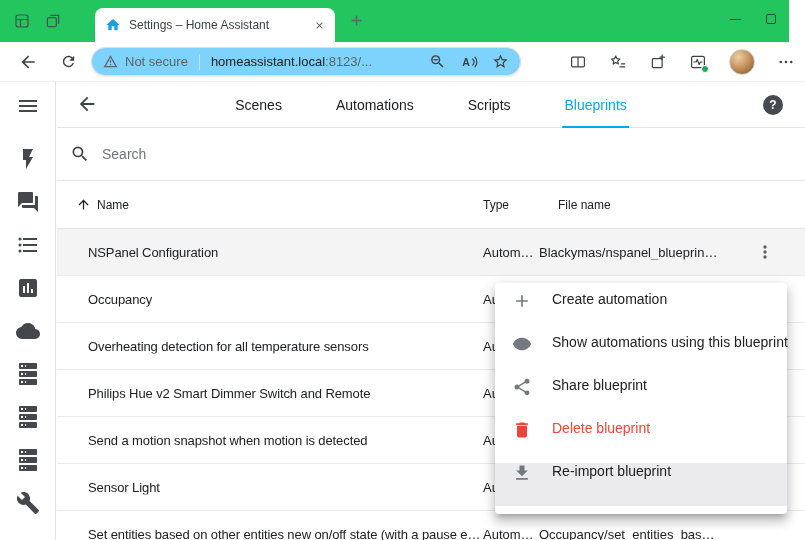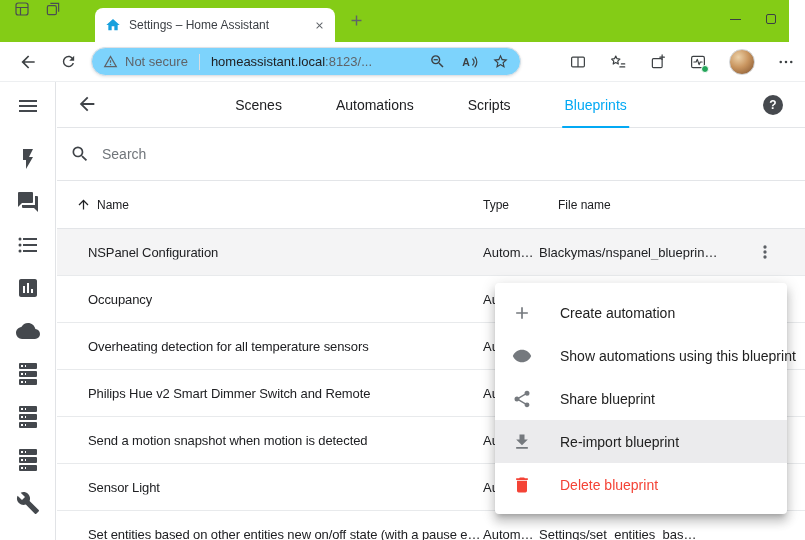--- a/index.html
+++ b/index.html
@@ -1,21 +1,21 @@
 <!DOCTYPE html>
 <html><head>
 <meta charset="utf-8">
 <style>
   *{box-sizing:border-box;margin:0;padding:0}
   body{font-family:"Liberation Sans",sans-serif;background:#ccc}
   svg{display:block}
   #screen{position:relative;width:805px;height:540px;overflow:hidden;background:#fff}
 
   
-  .tabstrip{position:absolute;top:0;left:0;right:16px;height:42px;background:#84cc16;display:flex;}
+  .tabstrip{position:absolute;top:0;left:0;right:16px;height:42px;background:#22c55e;display:flex;align-items:center}
   .ts-btn{margin-left:13px}
   .tab{position:absolute;left:95px;top:8px;width:240px;height:34px;background:#fff;border-radius:8px 8px 0 0;display:flex;align-items:center;padding:0 10px;gap:8px}
   .tab-title{flex:1;font-size:12px;color:#3b3f44;white-space:nowrap;overflow:hidden}
   .newtab{position:absolute;left:348px;top:12px}
   .winctl{position:absolute;top:0;right:0;height:42px;display:flex}
   .wbtn{width:36px;height:38px;display:flex;align-items:center;justify-content:center}
   .glyph-min{width:11px;border-top:1.5px solid #3b3f44}
   .glyph-max{width:10px;height:10px;border:1.5px solid #3b3f44;border-radius:2px}
 
   
@@ -60,21 +60,21 @@
 
   .row{position:relative;height:47px;border-bottom:1px solid #e8eaec;font-size:13px;color:#202124}
   .row.selected{background:#f4f4f5}
   .c-name{position:absolute;left:31px;top:50%;transform:translateY(-50%);max-width:398px;white-space:nowrap;overflow:hidden;text-overflow:ellipsis;letter-spacing:-.1px}
   .c-type{position:absolute;left:426px;top:50%;transform:translateY(-50%);white-space:nowrap}
   .c-file{position:absolute;left:482px;top:50%;transform:translateY(-50%);white-space:nowrap;max-width:196px;overflow:hidden}
   .kebab{position:absolute;right:30px;top:50%;transform:translateY(-50%)}
 
   .menu{position:absolute;left:438px;top:201px;width:292px;background:#fff;border-radius:4px;padding:8px 0;z-index:20;
         box-shadow:0 5px 5px -3px rgba(0,0,0,.2),0 8px 10px 1px rgba(0,0,0,.14),0 3px 14px 2px rgba(0,0,0,.12)}
-  .mi-item{height:43px;display:flex;align-items:center;padding:0 8px 0 17px;gap:28px;font-size:14px;color:#212121;white-space:nowrap}
+  .mi-item{height:43px;display:flex;padding:0 8px 0 17px;gap:20px;font-size:14px;color:#212121;white-space:nowrap}
   .mi-item svg{width:20px;height:20px;fill:#75797e;flex:none}
   .mi-item.hovered{background:#ebebed}
   .mi-item.danger{color:#f44336}
   .mi-item.danger svg{fill:#f44336}
 </style>
 </head>
 <body>
 
 <div id="screen">
 
@@ -325,21 +325,21 @@
           <span class="c-name">Send a motion snapshot when motion is detected</span>
           <span class="c-type">Autom…</span>
         </div>
         <div class="row">
           <span class="c-name">Sensor Light</span>
           <span class="c-type">Autom…</span>
         </div>
         <div class="row">
           <span class="c-name">Set entities based on other entities new on/off state (with a pause entity)</span>
           <span class="c-type">Autom…</span>
-          <span class="c-file">Settings/set_entities_bas…</span>
+          <span class="c-file">Occupancy/set_entities_bas…</span>
         </div>
       </div>
 
       <div class="menu">
         <div class="mi-item">
           <svg viewBox="0 0 24 24">
               <path d="M19,13H13V19H11V13H5V11H11V5H13V11H19V13Z"></path>
             </svg>
           <span>Create automation</span>
         </div>
@@ -348,29 +348,29 @@
               <path d="M12,9A3,3 0 0,1 15,12A3,3 0 0,1 12,15A3,3 0 0,1 9,12A3,3 0 0,1 12,9M12,4.5C17,4.5 21.27,7.61 23,12C21.27,16.39 17,19.5 12,19.5C7,19.5 2.73,16.39 1,12C2.73,7.61 7,4.5 12,4.5Z"></path>
             </svg>
           <span>Show automations using this blueprint</span>
         </div>
         <div class="mi-item">
           <svg viewBox="0 0 24 24">
               <path d="M18,16.08C17.24,16.08 16.56,16.38 16.04,16.85L8.91,12.7C8.96,12.47 9,12.24 9,12C9,11.76 8.96,11.53 8.91,11.3L15.96,7.19C16.5,7.69 17.21,8 18,8A3,3 0 0,0 21,5A3,3 0 0,0 18,2A3,3 0 0,0 15,5C15,5.24 15.04,5.47 15.09,5.7L8.04,9.81C7.5,9.31 6.79,9 6,9A3,3 0 0,0 3,12A3,3 0 0,0 6,15C6.79,15 7.5,14.69 8.04,14.19L15.16,18.34C15.11,18.55 15.08,18.77 15.08,19C15.08,20.61 16.39,21.91 18,21.91C19.61,21.91 20.92,20.61 20.92,19A2.92,2.92 0 0,0 18,16.08Z"></path>
             </svg>
           <span>Share blueprint</span>
         </div>
+        <div class="mi-item danger">
+          <svg viewBox="0 0 24 24">
+              <path d="M19,4H15.5L14.5,3H9.5L8.5,4H5V6H19M6,19A2,2 0 0,0 8,21H16A2,2 0 0,0 18,19V7H6V19Z"></path>
+            </svg>
+          <span>Delete blueprint</span>
+        </div>
         <div class="mi-item hovered">
           <svg viewBox="0 0 24 24">
               <path d="M5,20H19V18H5M19,9H15V3H9V9H5L12,16L19,9Z"></path>
             </svg>
           <span>Re-import blueprint</span>
-        </div>
-        <div class="mi-item danger">
-          <svg viewBox="0 0 24 24">
-              <path d="M19,4H15.5L14.5,3H9.5L8.5,4H5V6H19M6,19A2,2 0 0,0 8,21H16A2,2 0 0,0 18,19V7H6V19Z"></path>
-            </svg>
-          <span>Delete blueprint</span>
         </div>
       </div>
 
     </div>
   </div>
 </div>
 
 </body></html>

